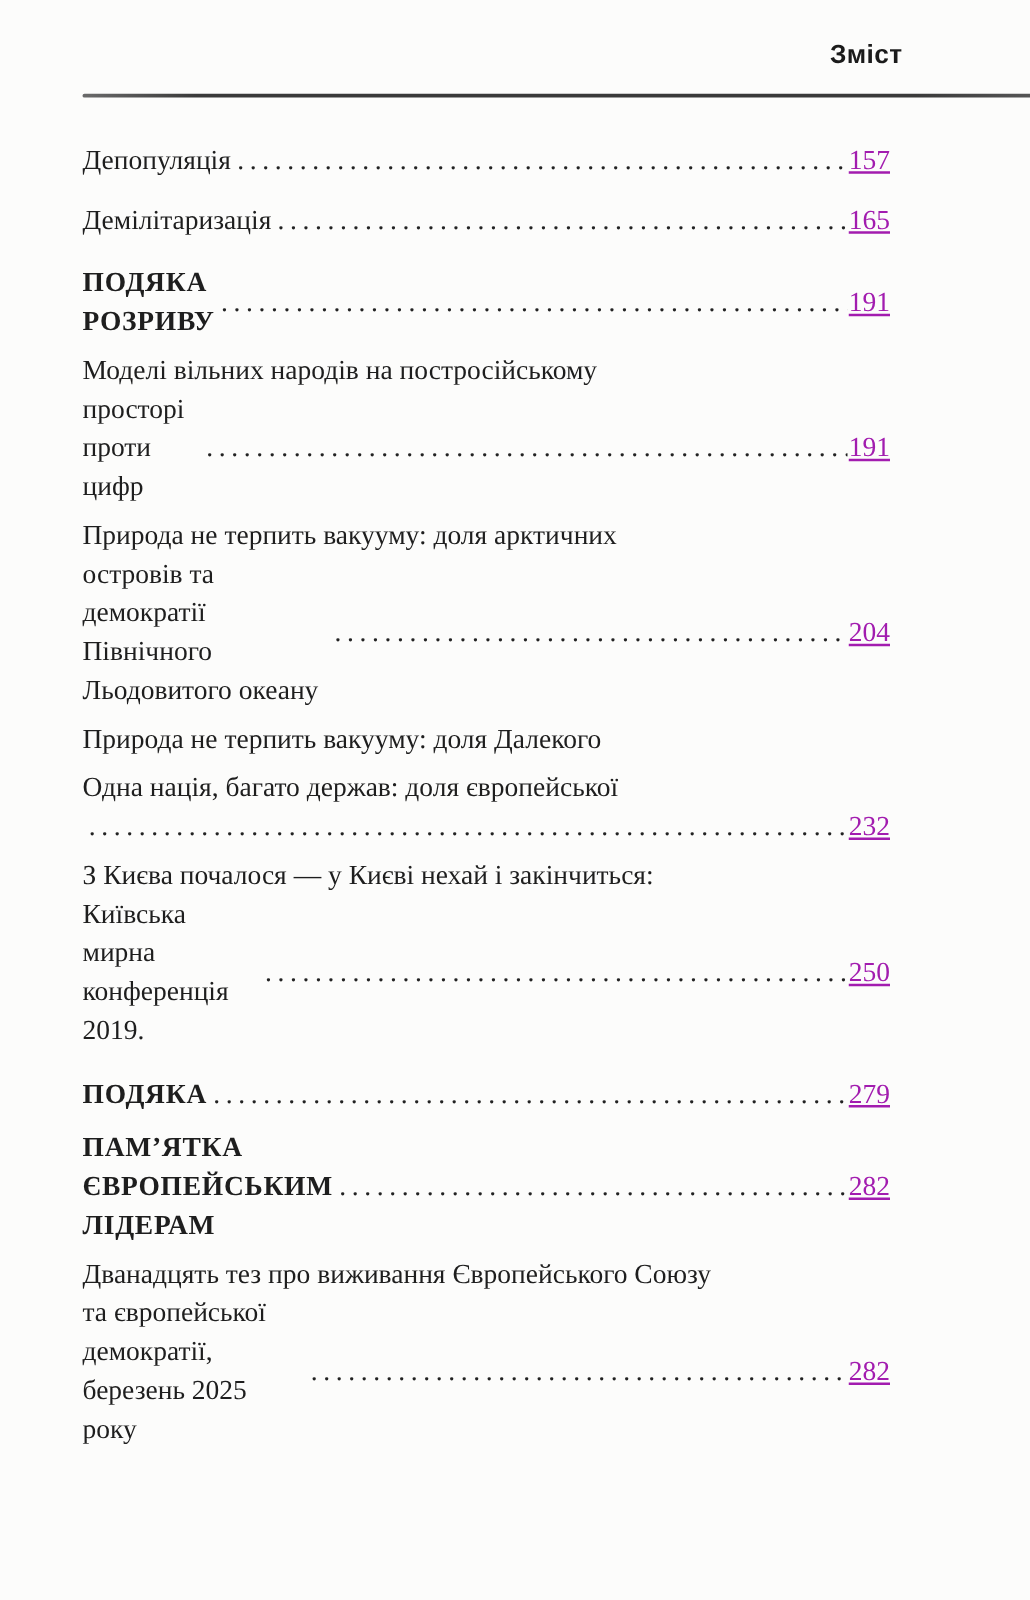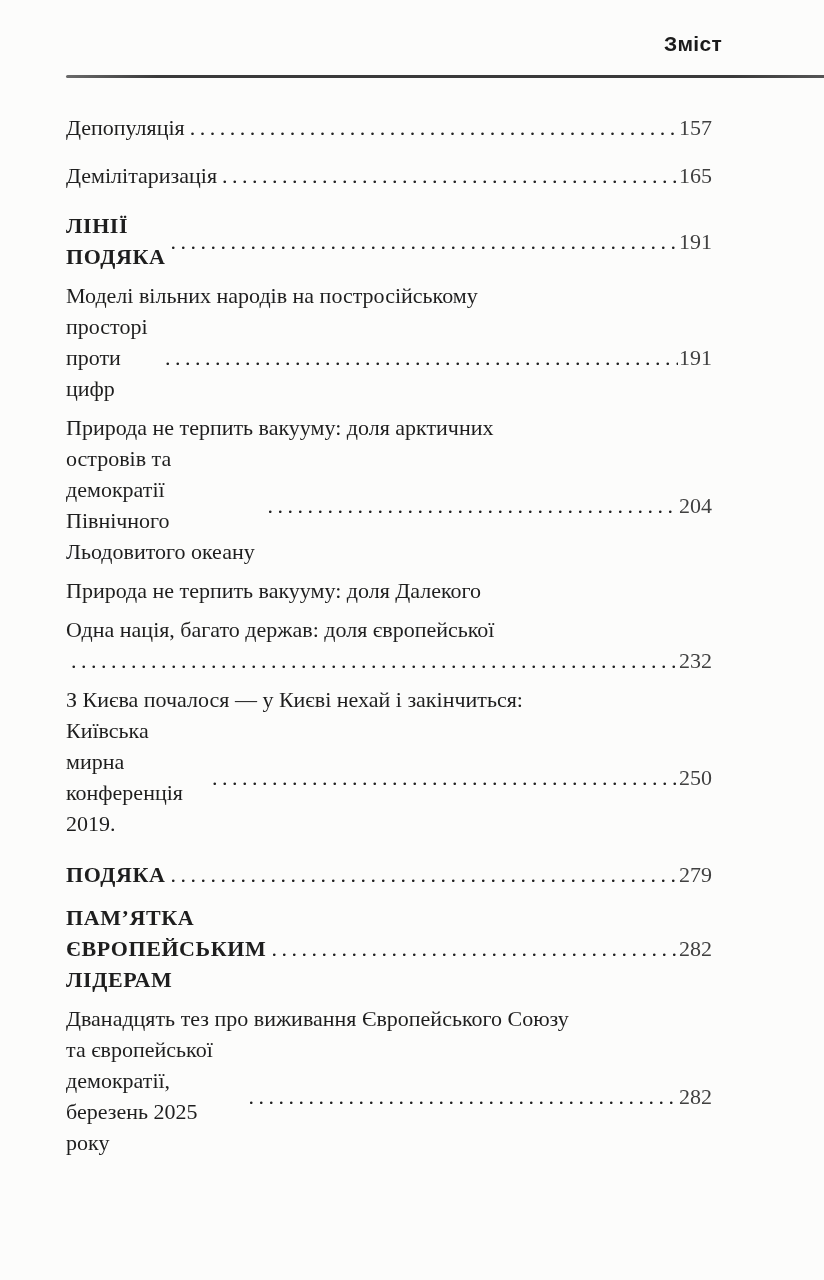--- a/index.html
+++ b/index.html
@@ -60,21 +60,22 @@
     margin-left: 5px;
     margin-right: 1px;
     color: #222;
   }
   .dots::after {
     content: "...........................................................................................................";
   }
   .pg {
     flex: 0 0 auto;
     text-align: right;
-    color: #404040;
+    color: #a21caf;
+    text-decoration: underline;
   }
   .section .t {
     font-weight: 700;
     letter-spacing: 0.6px;
   }
 </style>
 </head>
 <body>
 
 <div class="page">
@@ -95,21 +96,21 @@
     <div class="entry" style="margin-top:17px">
       <div class="line">
         <span class="t">Демілітаризація</span>
         <span class="dots"></span>
         <span class="pg">165</span>
       </div>
     </div>
 
     <div class="entry section" style="margin-top:19px">
       <div class="line">
-        <span class="t">ЛІНІЇ ПОДЯКА</span>
+        <span class="t">ПОДЯКА РОЗРИВУ</span>
         <span class="dots"></span>
         <span class="pg">191</span>
       </div>
     </div>
 
     <div class="entry" style="margin-top:8px">
       <div class="line">
         <span class="t">Моделі вільних народів на постросійському</span>
       </div>
       <div class="line">

